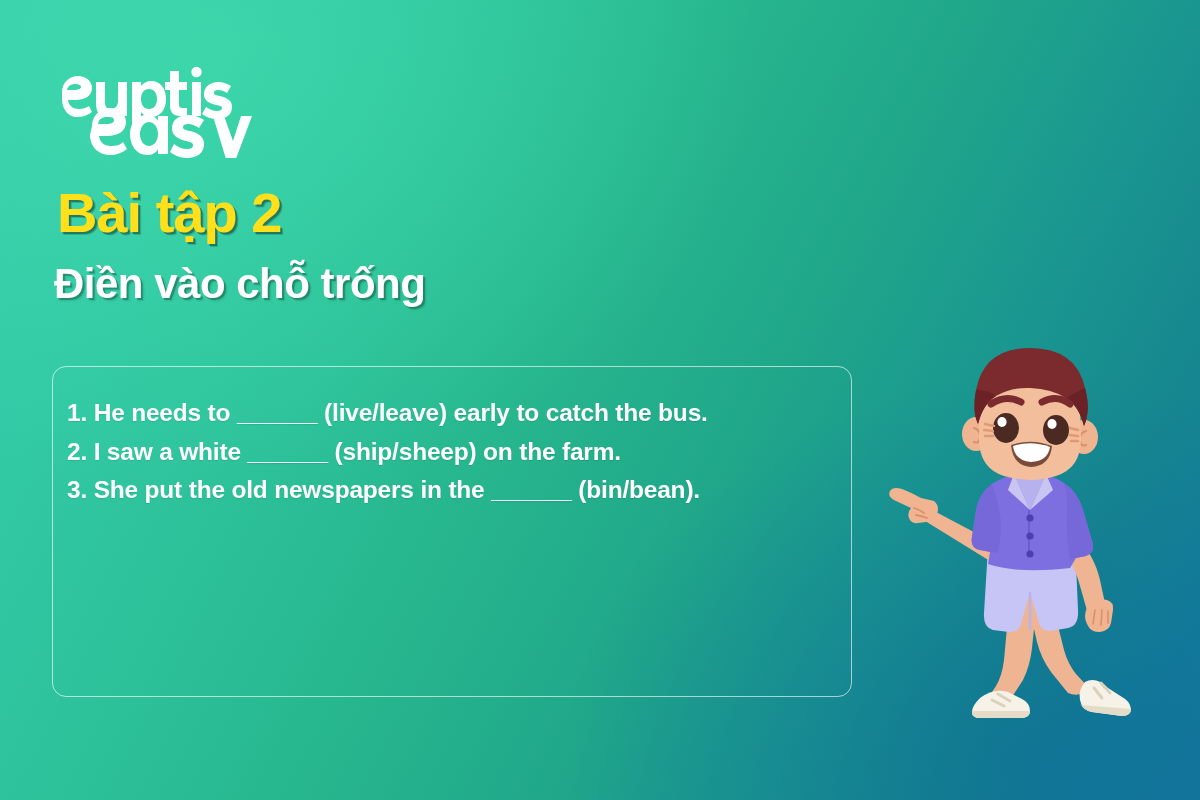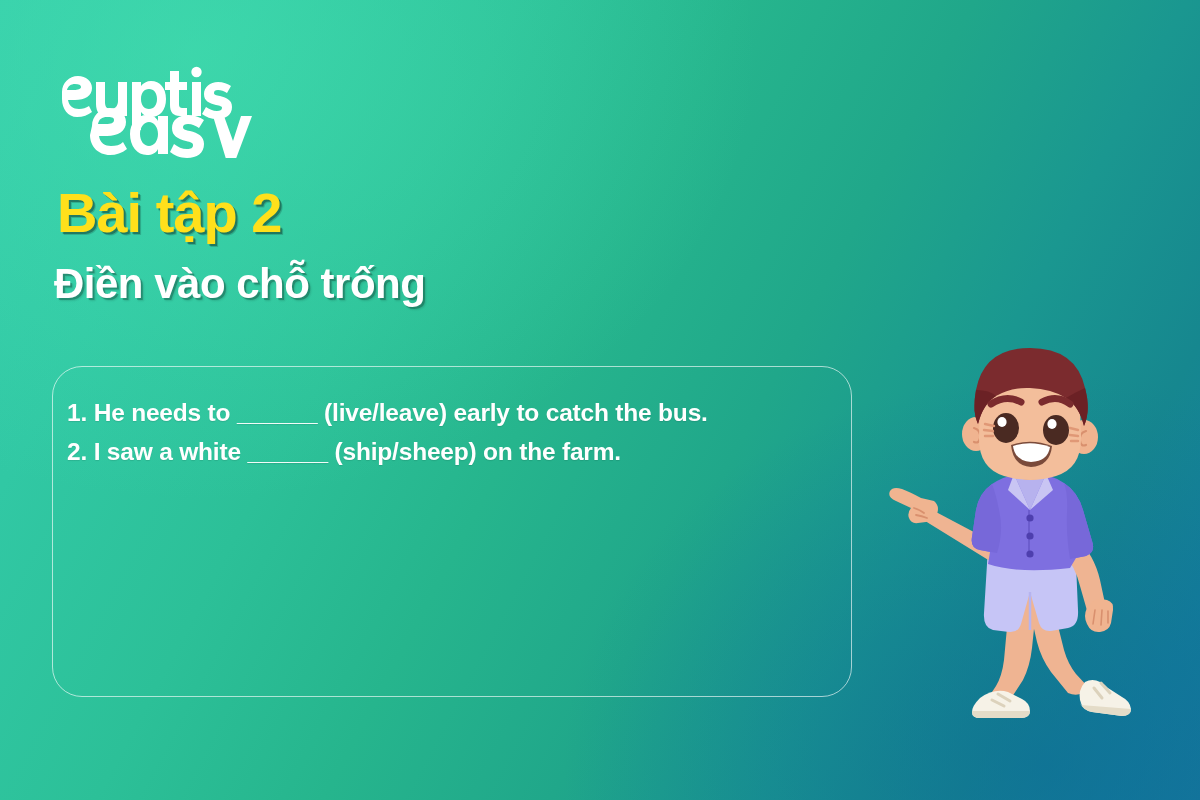--- a/index.html
+++ b/index.html
@@ -114,21 +114,21 @@
   }
 
   
   .card {
     position: absolute;
     left: 52px;
     top: 366px;
     width: 800px;
     height: 331px;
     border: 1.4px solid rgba(255,255,255,.62);
-    border-radius: 30px;
+    border-radius: 14px;
     box-sizing: border-box;
   }
   .qlist {
     position: absolute;
     left: 14px;
     top: 27px;
     right: 14px;
     margin: 0;
     padding: 0;
     list-style: none;
@@ -195,20 +195,21 @@
     </svg>
   </div>
 
   <h1 class="title">Bài tập 2</h1>
   <h2 class="subtitle">Điền vào chỗ trống</h2>
 
   <div class="card">
     <ul class="qlist">
       <li class="qitem">1. He needs to ______ (live/leave) early to catch the bus.</li>
       <li class="qitem">2. I saw a white ______ (ship/sheep) on the farm.</li>
+      <li class="qitem">3. She put the old newspapers in the ______ (bin/bean).</li>
     </ul>
   </div>
 
   <div class="boy">
     <svg width="290" height="380" viewBox="0 0 290 380" xmlns="http://www.w3.org/2000/svg" aria-hidden="true">
 
       <path d="M131 242 L124 318 Q122 334 116 344 L104 362 Q114 370 126 364 L143 338 Q150 324 152 306 L158 248 Z" fill="#EFB492"></path>
       <path d="M168 244 L184 308 Q188 322 196 332 L209 346 Q200 356 188 351 L171 330 Q161 316 157 300 L146 252 Z" fill="#EFB492"></path>
 
       <path d="M100 356 Q92 364 92 370 Q92 376 100 376 L141 376 Q150 376 150 369 Q150 361 142 357 L128 350 Q114 346 100 356 Z" fill="#F6F2E7"></path>

